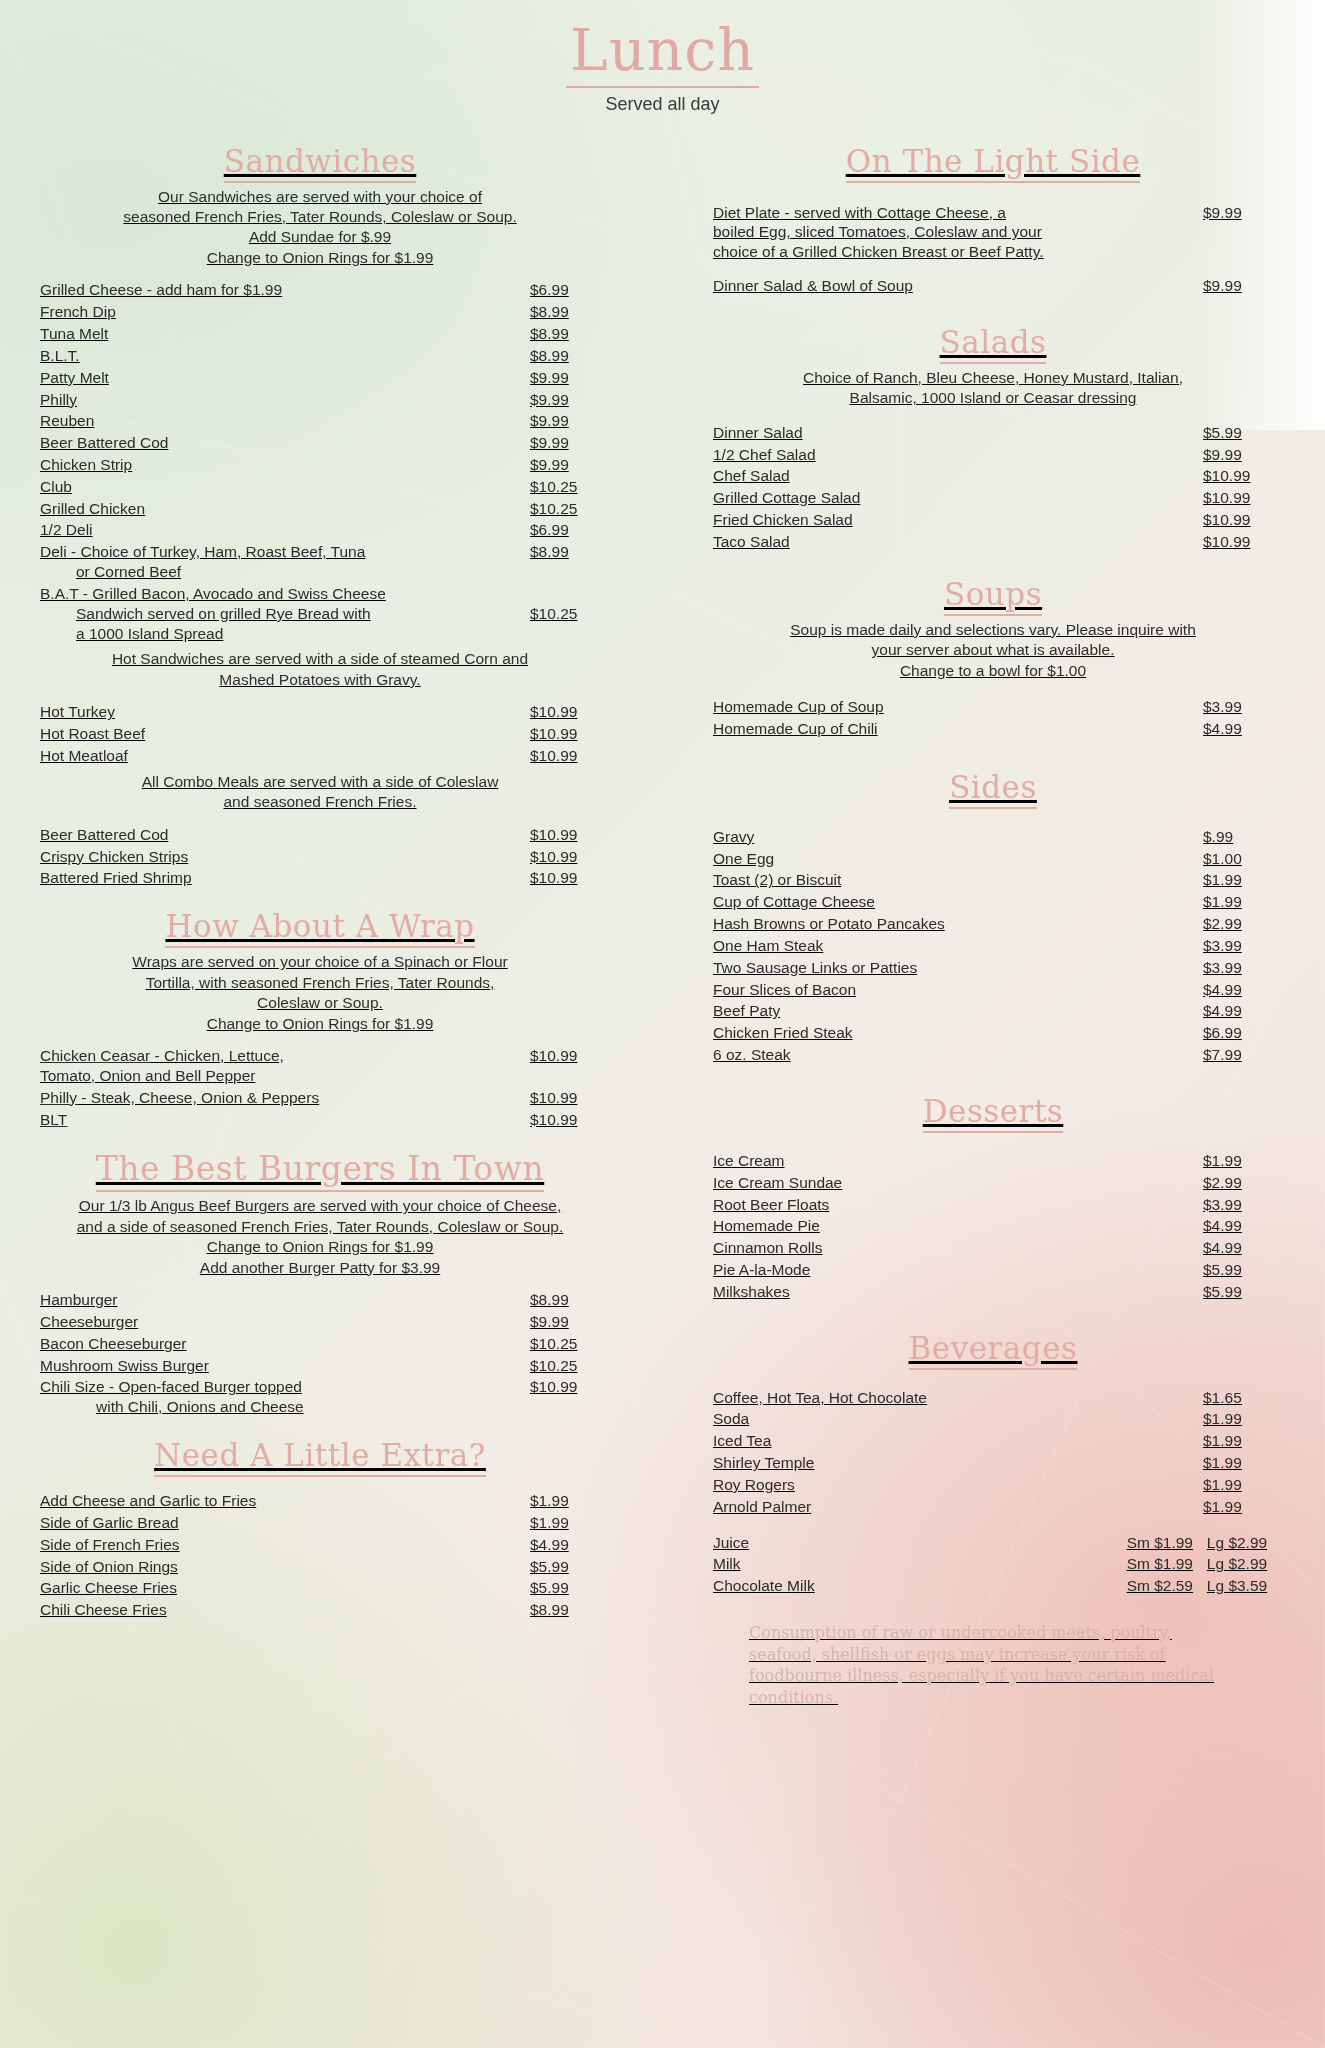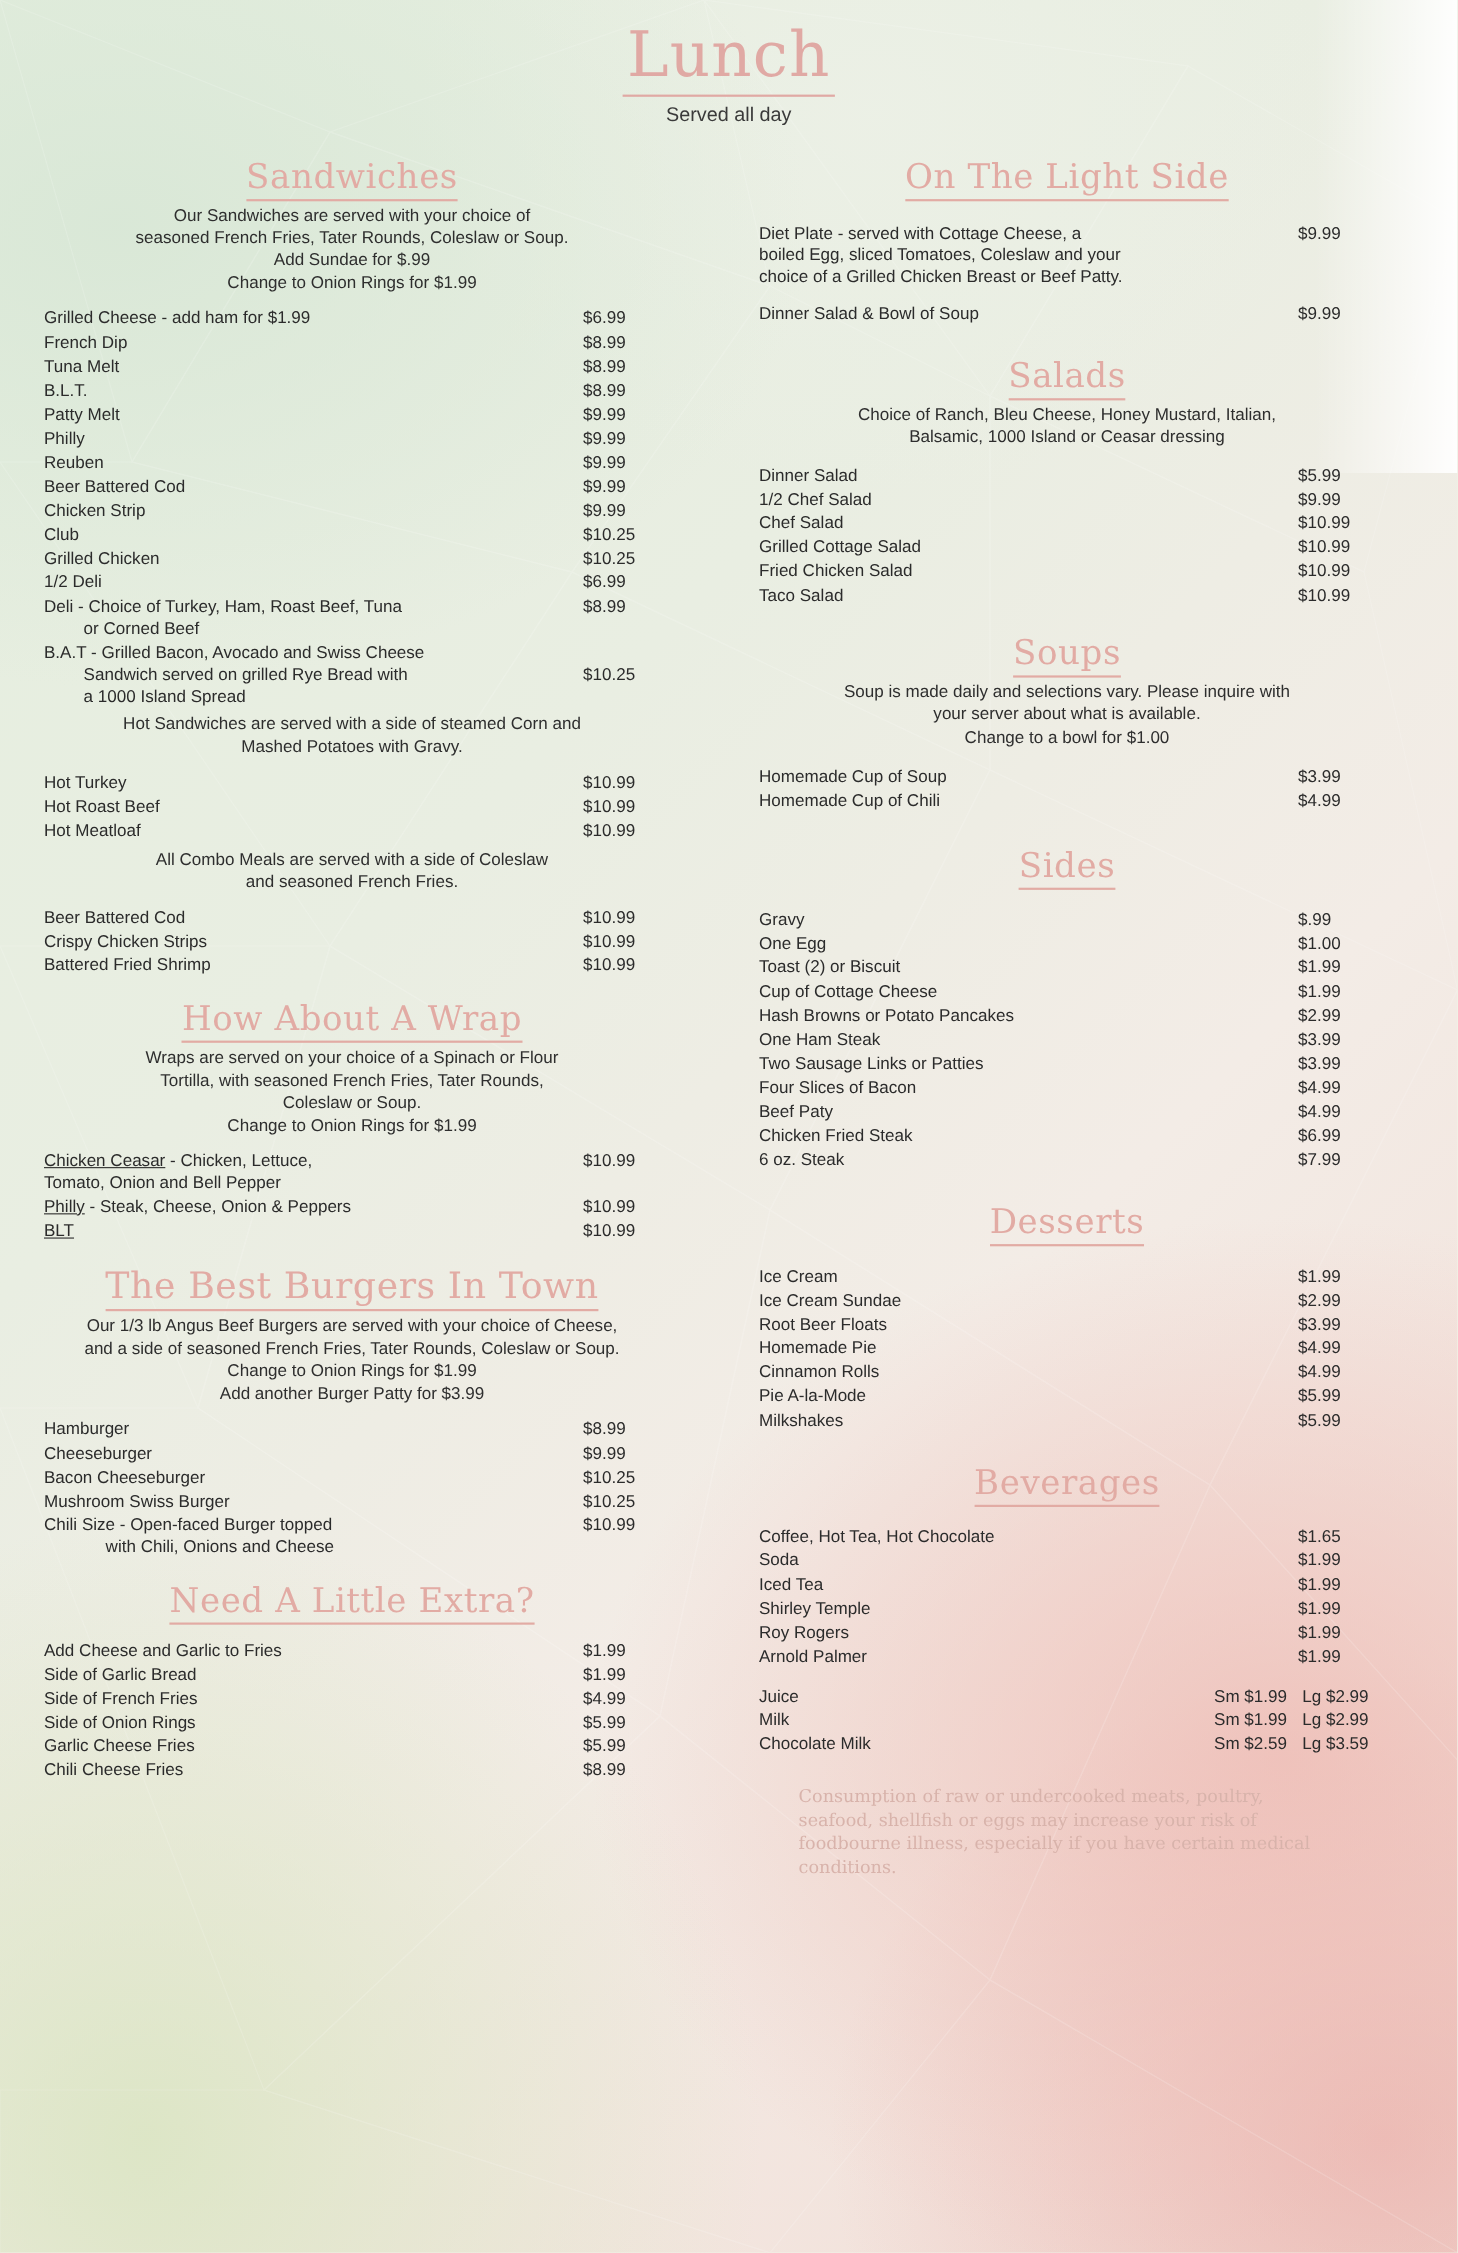--- a/index.html
+++ b/index.html
@@ -69,22 +69,23 @@
   }
   .subtitle {
     text-align: center;
     font-size: 18px;
     color: #3a3a3a;
     margin-top: 6px;
     margin-bottom: 6px;
   }
   .columns {
     display: flex;
-    gap: 90px;
+    gap: 113px;
     margin-top: 8px;
+    text-decoration: underline;
   }
   .col {
     width: 560px;
   }
   .sec-title {
     text-align: center;
     font-family: "DejaVu Serif", serif;
     font-size: 31px;
     color: #e2aba4;
     margin: 20px 0 8px 0;

